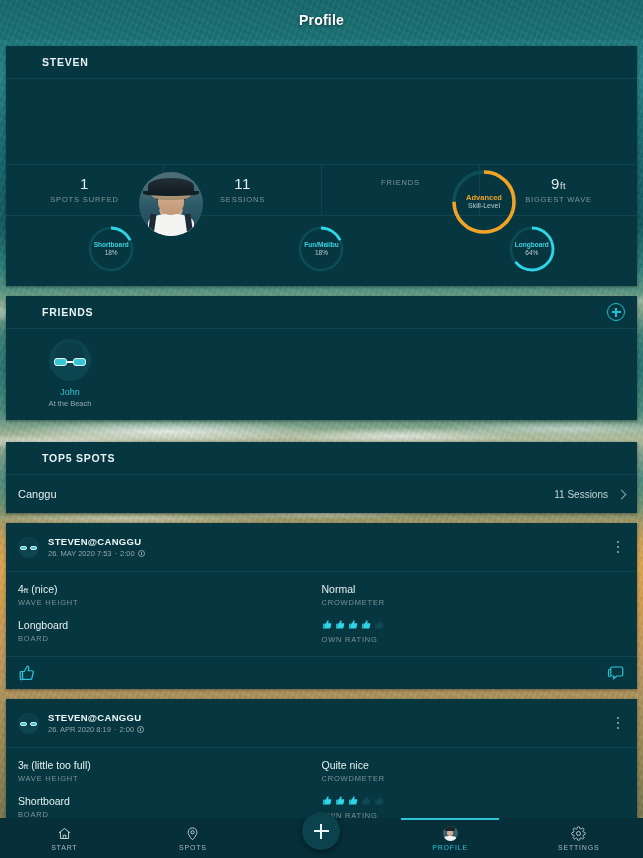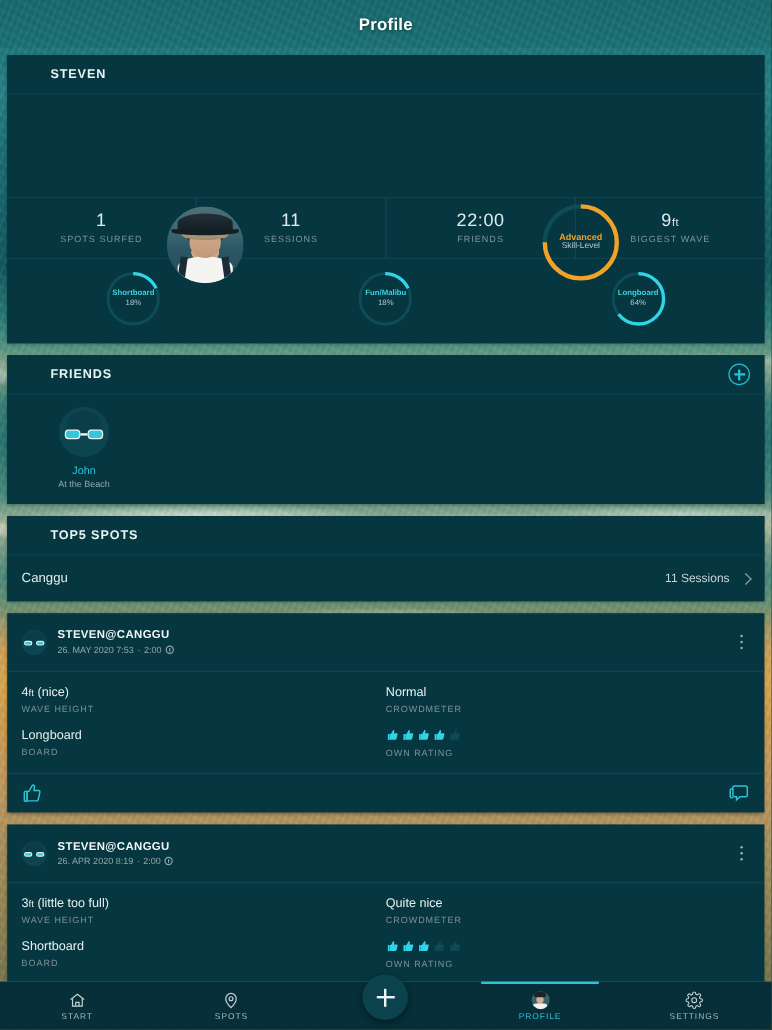--- a/index.html
+++ b/index.html
@@ -391,21 +391,20 @@
       <div class="stats">
         <div class="stat">
           <div class="v"><span>1</span><span class="unit"></span></div>
           <div class="k">SPOTS SURFED</div>
         </div>
         <div class="stat">
           <div class="v"><span>11</span><span class="unit"></span></div>
           <div class="k">SESSIONS</div>
         </div>
         <div class="stat">
-          <div class="v"><span>22:00</span><span class="unit"></span></div>
           <div class="k">FRIENDS</div>
         </div>
         <div class="stat">
           <div class="v"><span>9</span><span class="unit">ft</span></div>
           <div class="k">BIGGEST WAVE</div>
         </div>
       </div>
 
       <div class="boards">
         <div class="board">
@@ -459,21 +458,21 @@
               <div class="g1"></div>
               <div class="g2"></div>
               <div class="br"></div>
           </div>
           <div class="nm">John</div>
           <div class="st">At the Beach</div>
         </div>
       </div>
     </div>
 
-    <div class="card" style="margin-top:10px">
+    <div class="card" style="margin-top:22px">
       <div class="card-head">
         <div class="head-title">TOP5 SPOTS</div>
       </div>
       <div class="spot-row">
         <div class="nm">Canggu</div>
         <div class="rt">
           <div class="ss">11 Sessions</div>
           <div class="chev"></div>
         </div>
       </div>

